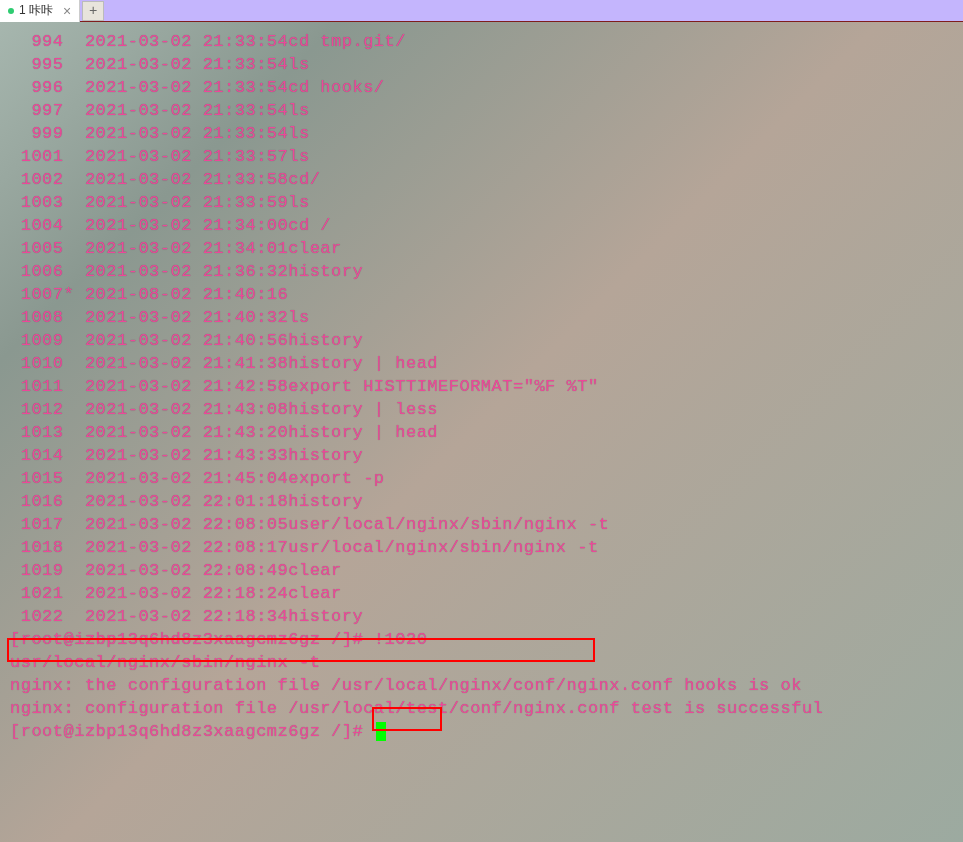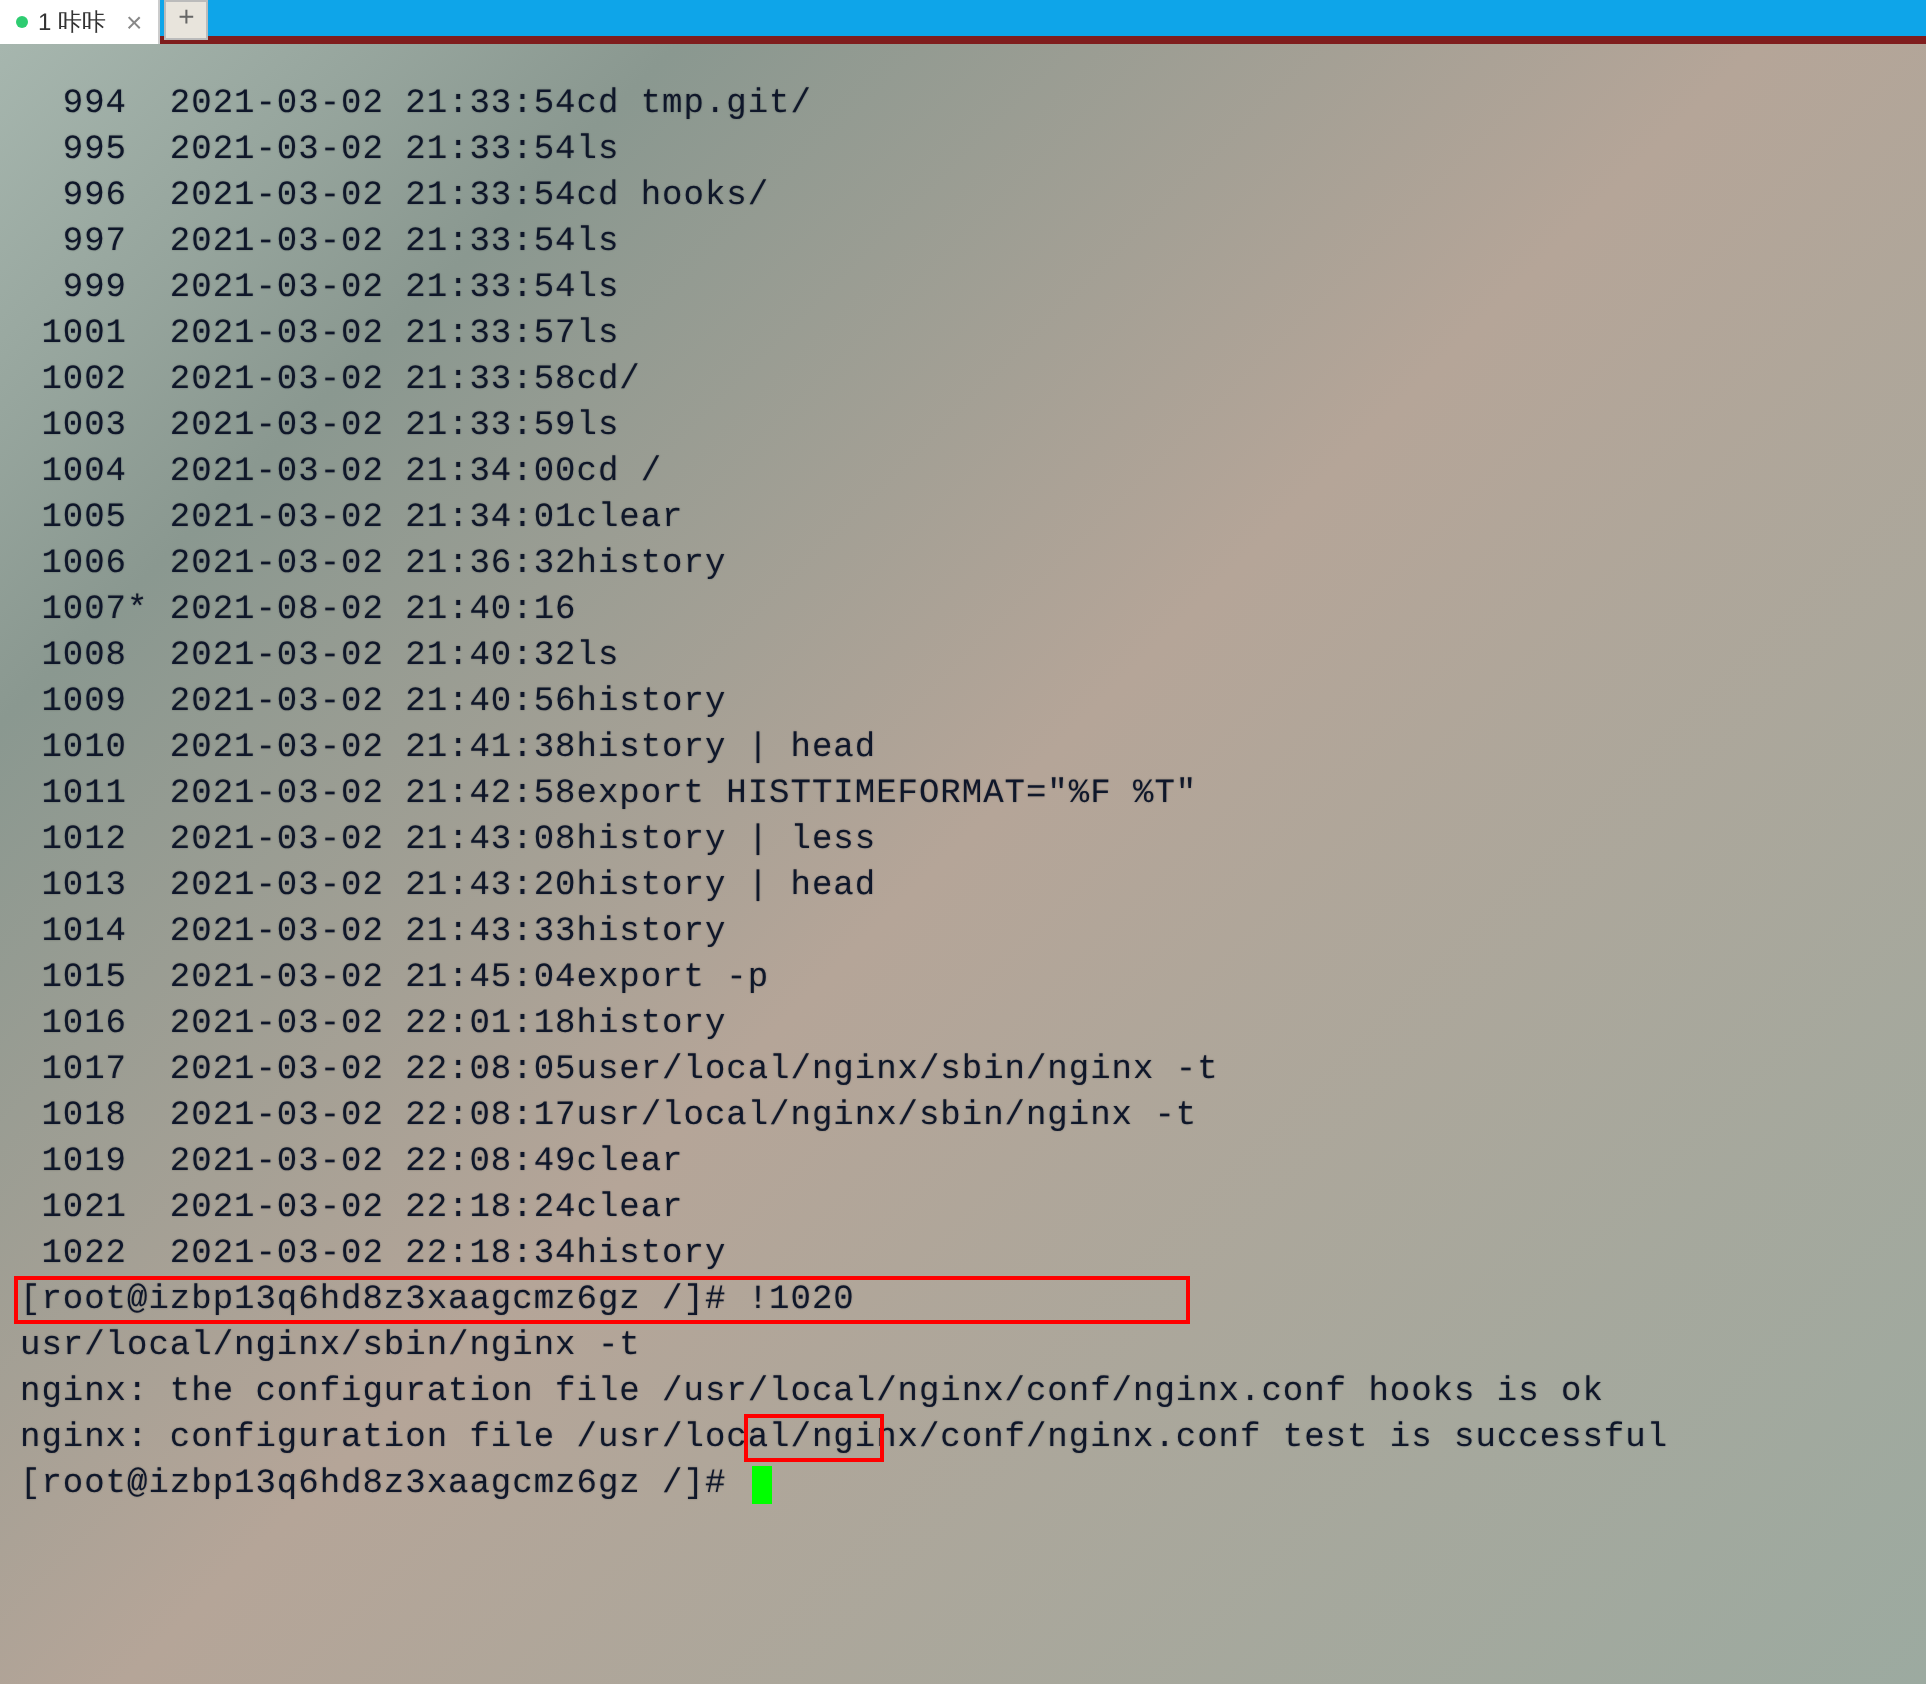--- a/index.html
+++ b/index.html
@@ -10,24 +10,24 @@
     body {
       width: 963px;
       height: 842px;
       background: linear-gradient(135deg, #a8b8b0 0%, #8a9890 20%, #b5a598 50%, #9caaa0 100%);
       font-family: 'Courier New', monospace;
       overflow: hidden;
       position: relative;
     }
     .tab-bar {
       height: 22px;
-      background: #0ea5e9;
+      background: #c4b5fd;
       display: flex;
-      align-items: flex-start;
-      border-bottom: 4px solid #7f1d1d;
+      align-items: center;
+      border-bottom: 1px solid #7f1d1d;
     }
     .tab {
       height: 22px;
       background: #ffffff;
       display: flex;
       align-items: center;
       padding: 0 8px;
       border-right: 1px solid #ccc;
       font-size: 12px;
       font-family: Arial, sans-serif;
@@ -53,22 +53,22 @@
       background: #e8e4dc;
       display: flex;
       align-items: center;
       justify-content: center;
       margin-left: 2px;
       color: #666;
       font-size: 14px;
       border: 1px solid #bbb;
     }
     .terminal {
-      padding: 19px 10px;
-      color: #0f172a;
+      padding: 8px 10px;
+      color: #ec4899;
       font-size: 17px;
       line-height: 23px;
       letter-spacing: 0.5px;
       position: relative;
     }
     .terminal-line {
       white-space: pre;
       text-shadow: 0 0 1px rgba(0,0,0,0.3);
     }
     .highlight-row {
@@ -134,18 +134,18 @@
     <div class="terminal-line"> 1015  2021-03-02 21:45:04export -p</div>
     <div class="terminal-line"> 1016  2021-03-02 22:01:18history</div>
     <div class="terminal-line"> 1017  2021-03-02 22:08:05user/local/nginx/sbin/nginx -t</div>
     <div class="terminal-line"> 1018  2021-03-02 22:08:17usr/local/nginx/sbin/nginx -t</div>
     <div class="terminal-line"> 1019  2021-03-02 22:08:49clear</div>
     <div class="terminal-line"> 1021  2021-03-02 22:18:24clear</div>
     <div class="terminal-line"> 1022  2021-03-02 22:18:34history</div>
     <div class="terminal-line">[root@izbp13q6hd8z3xaagcmz6gz /]# !1020</div>
     <div class="terminal-line">usr/local/nginx/sbin/nginx -t</div>
     <div class="terminal-line">nginx: the configuration file /usr/local/nginx/conf/nginx.conf hooks is ok</div>
-    <div class="terminal-line">nginx: configuration file /usr/local/nginx/conf/nginx.conf test is successful</div>
+    <div class="terminal-line">nginx: configuration file /usr/local/test/conf/nginx.conf test is successful</div>
     <div class="terminal-line">[root@izbp13q6hd8z3xaagcmz6gz /]# <span class="cursor"></span></div>
   </div>
 
 <div class="highlight-row hl1"></div>
 <div class="highlight-row hl2"></div>
 
 </body></html>

